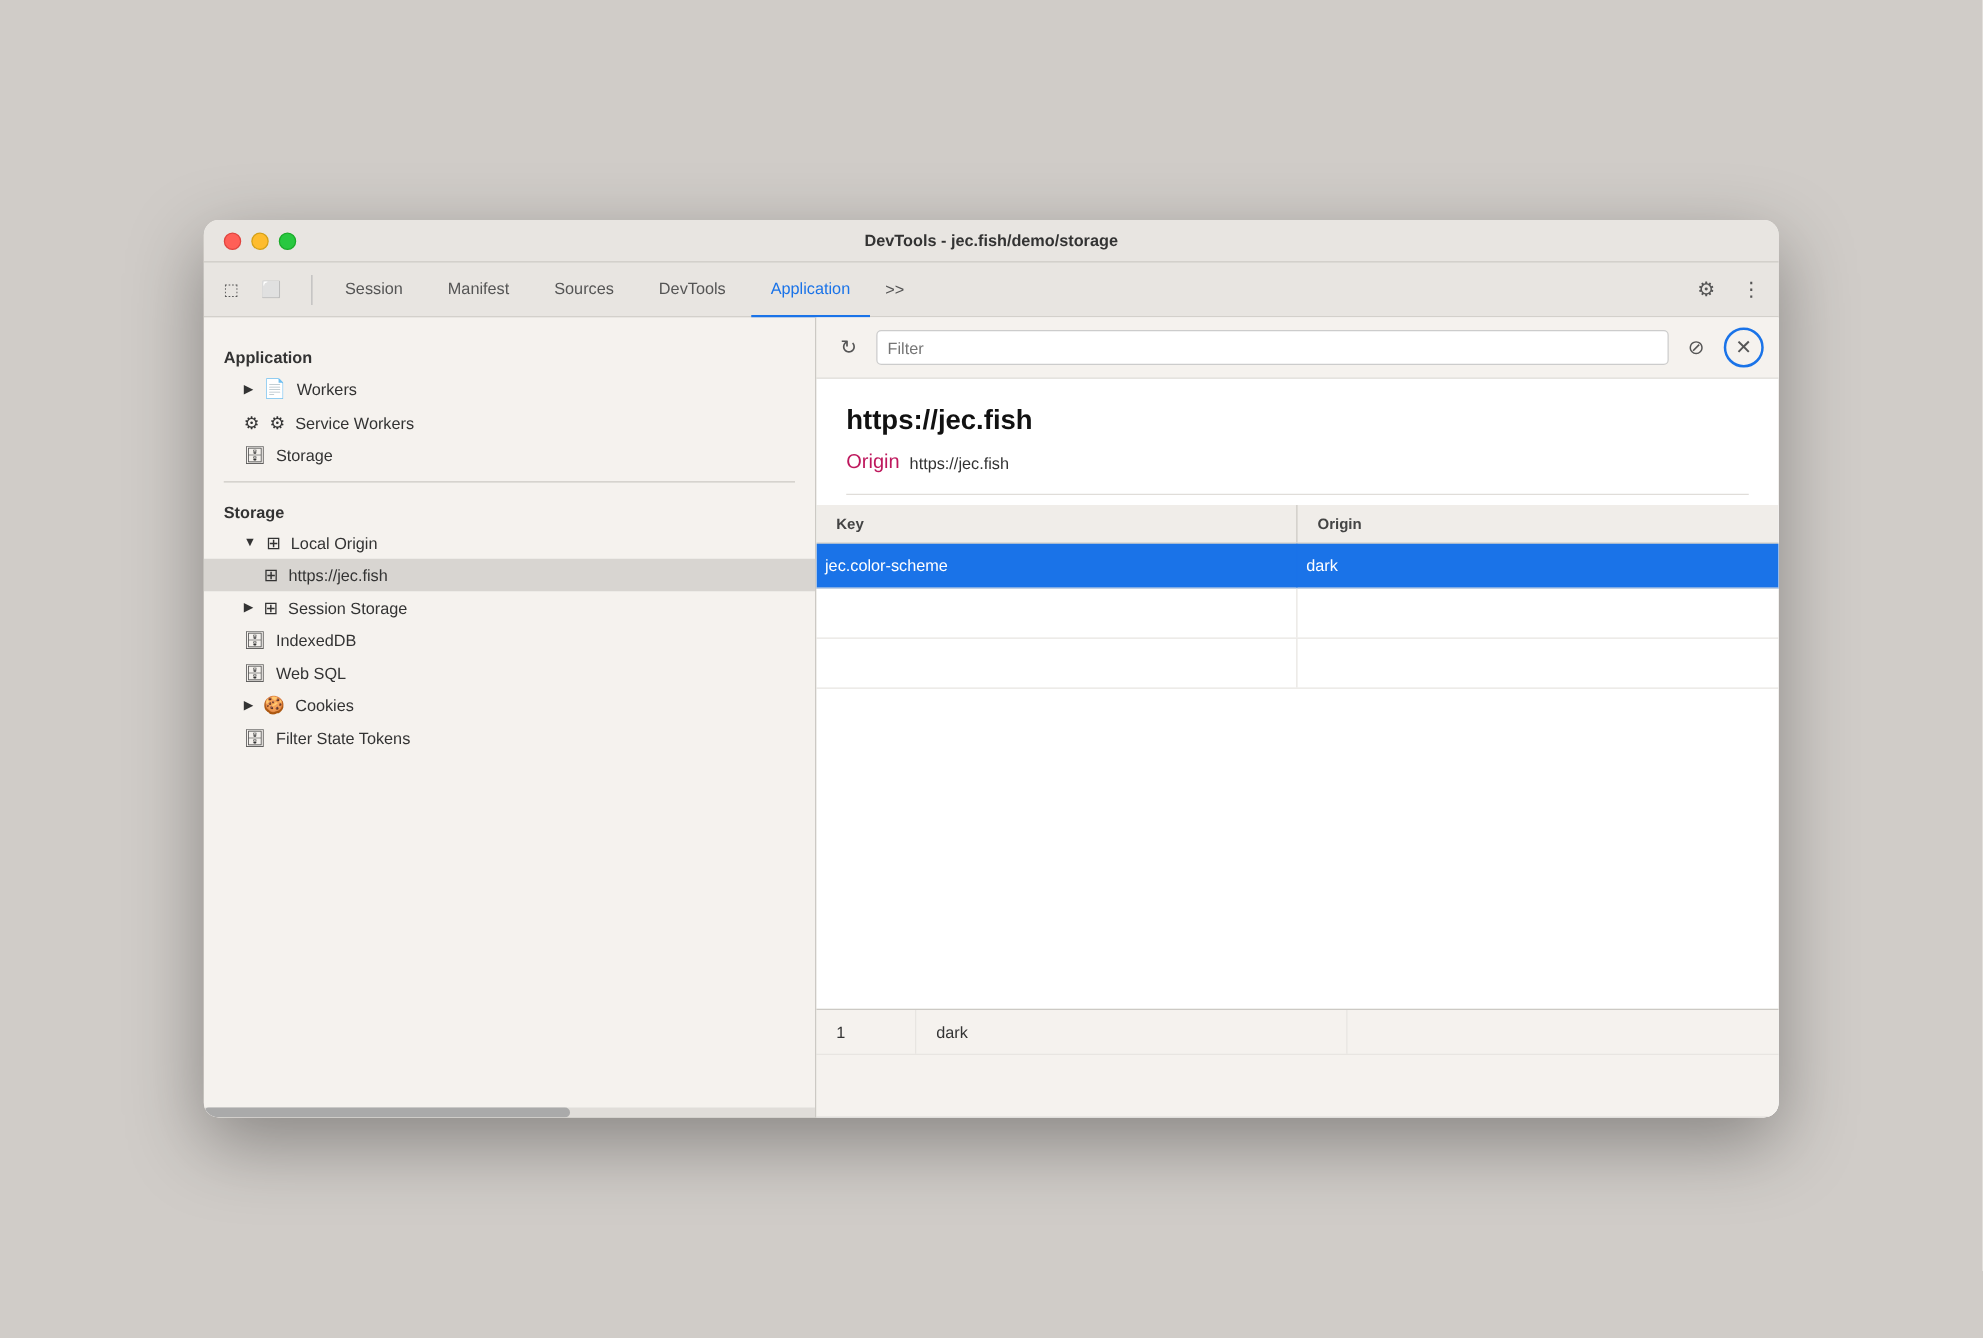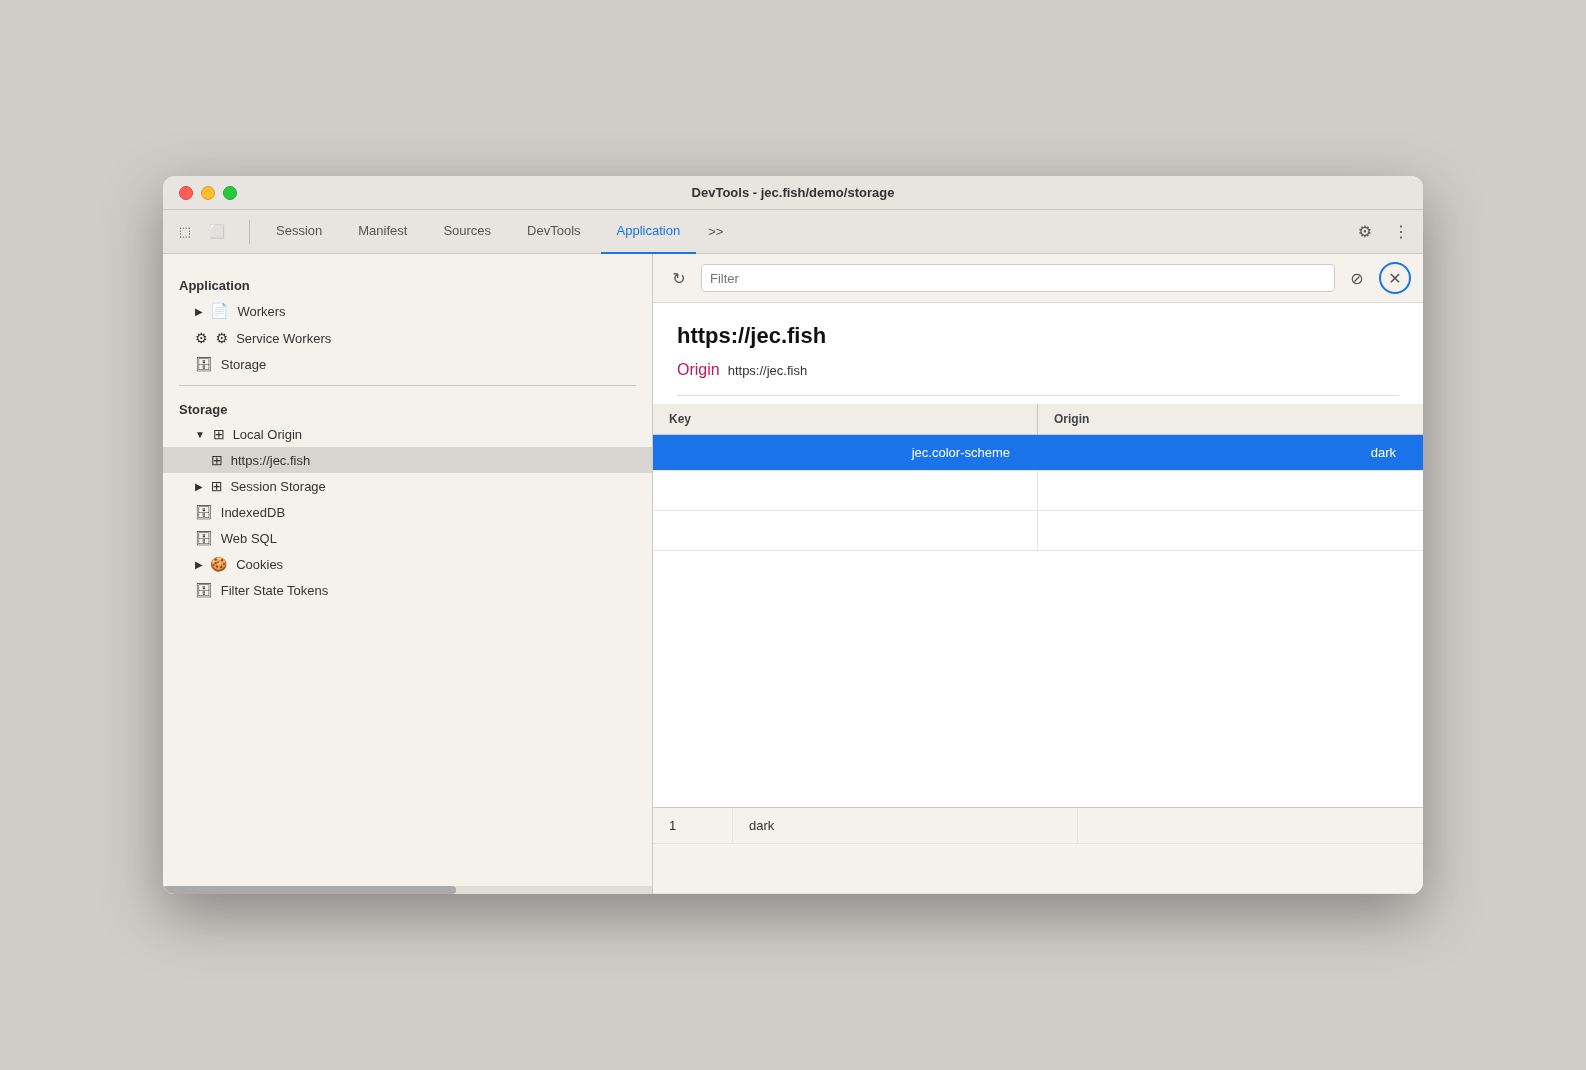--- a/index.html
+++ b/index.html
@@ -272,28 +272,27 @@
     .th:last-child { border-right: none; }
     .table-row {
       display: grid;
       grid-template-columns: 1fr 1fr;
       border-bottom: 1px solid #e8e5e1;
     }
     .table-row.selected {
       background: #1a73e8;
     }
     .td {
-      padding: 10px 27px;
+      padding: 10px 7px;
       font-size: 13px;
       color: #333;
       border-right: 1px solid #e8e5e1;
       overflow: hidden;
       text-overflow: ellipsis;
       white-space: nowrap;
-      text-align: right;
     }
     .table-row.selected .td {
       color: #fff;
       border-right-color: #1a73e8;
     }
     .td:last-child { border-right: none; }
     
     .detail-row {
       display: grid;
       grid-template-columns: 80px 1fr 1fr;

